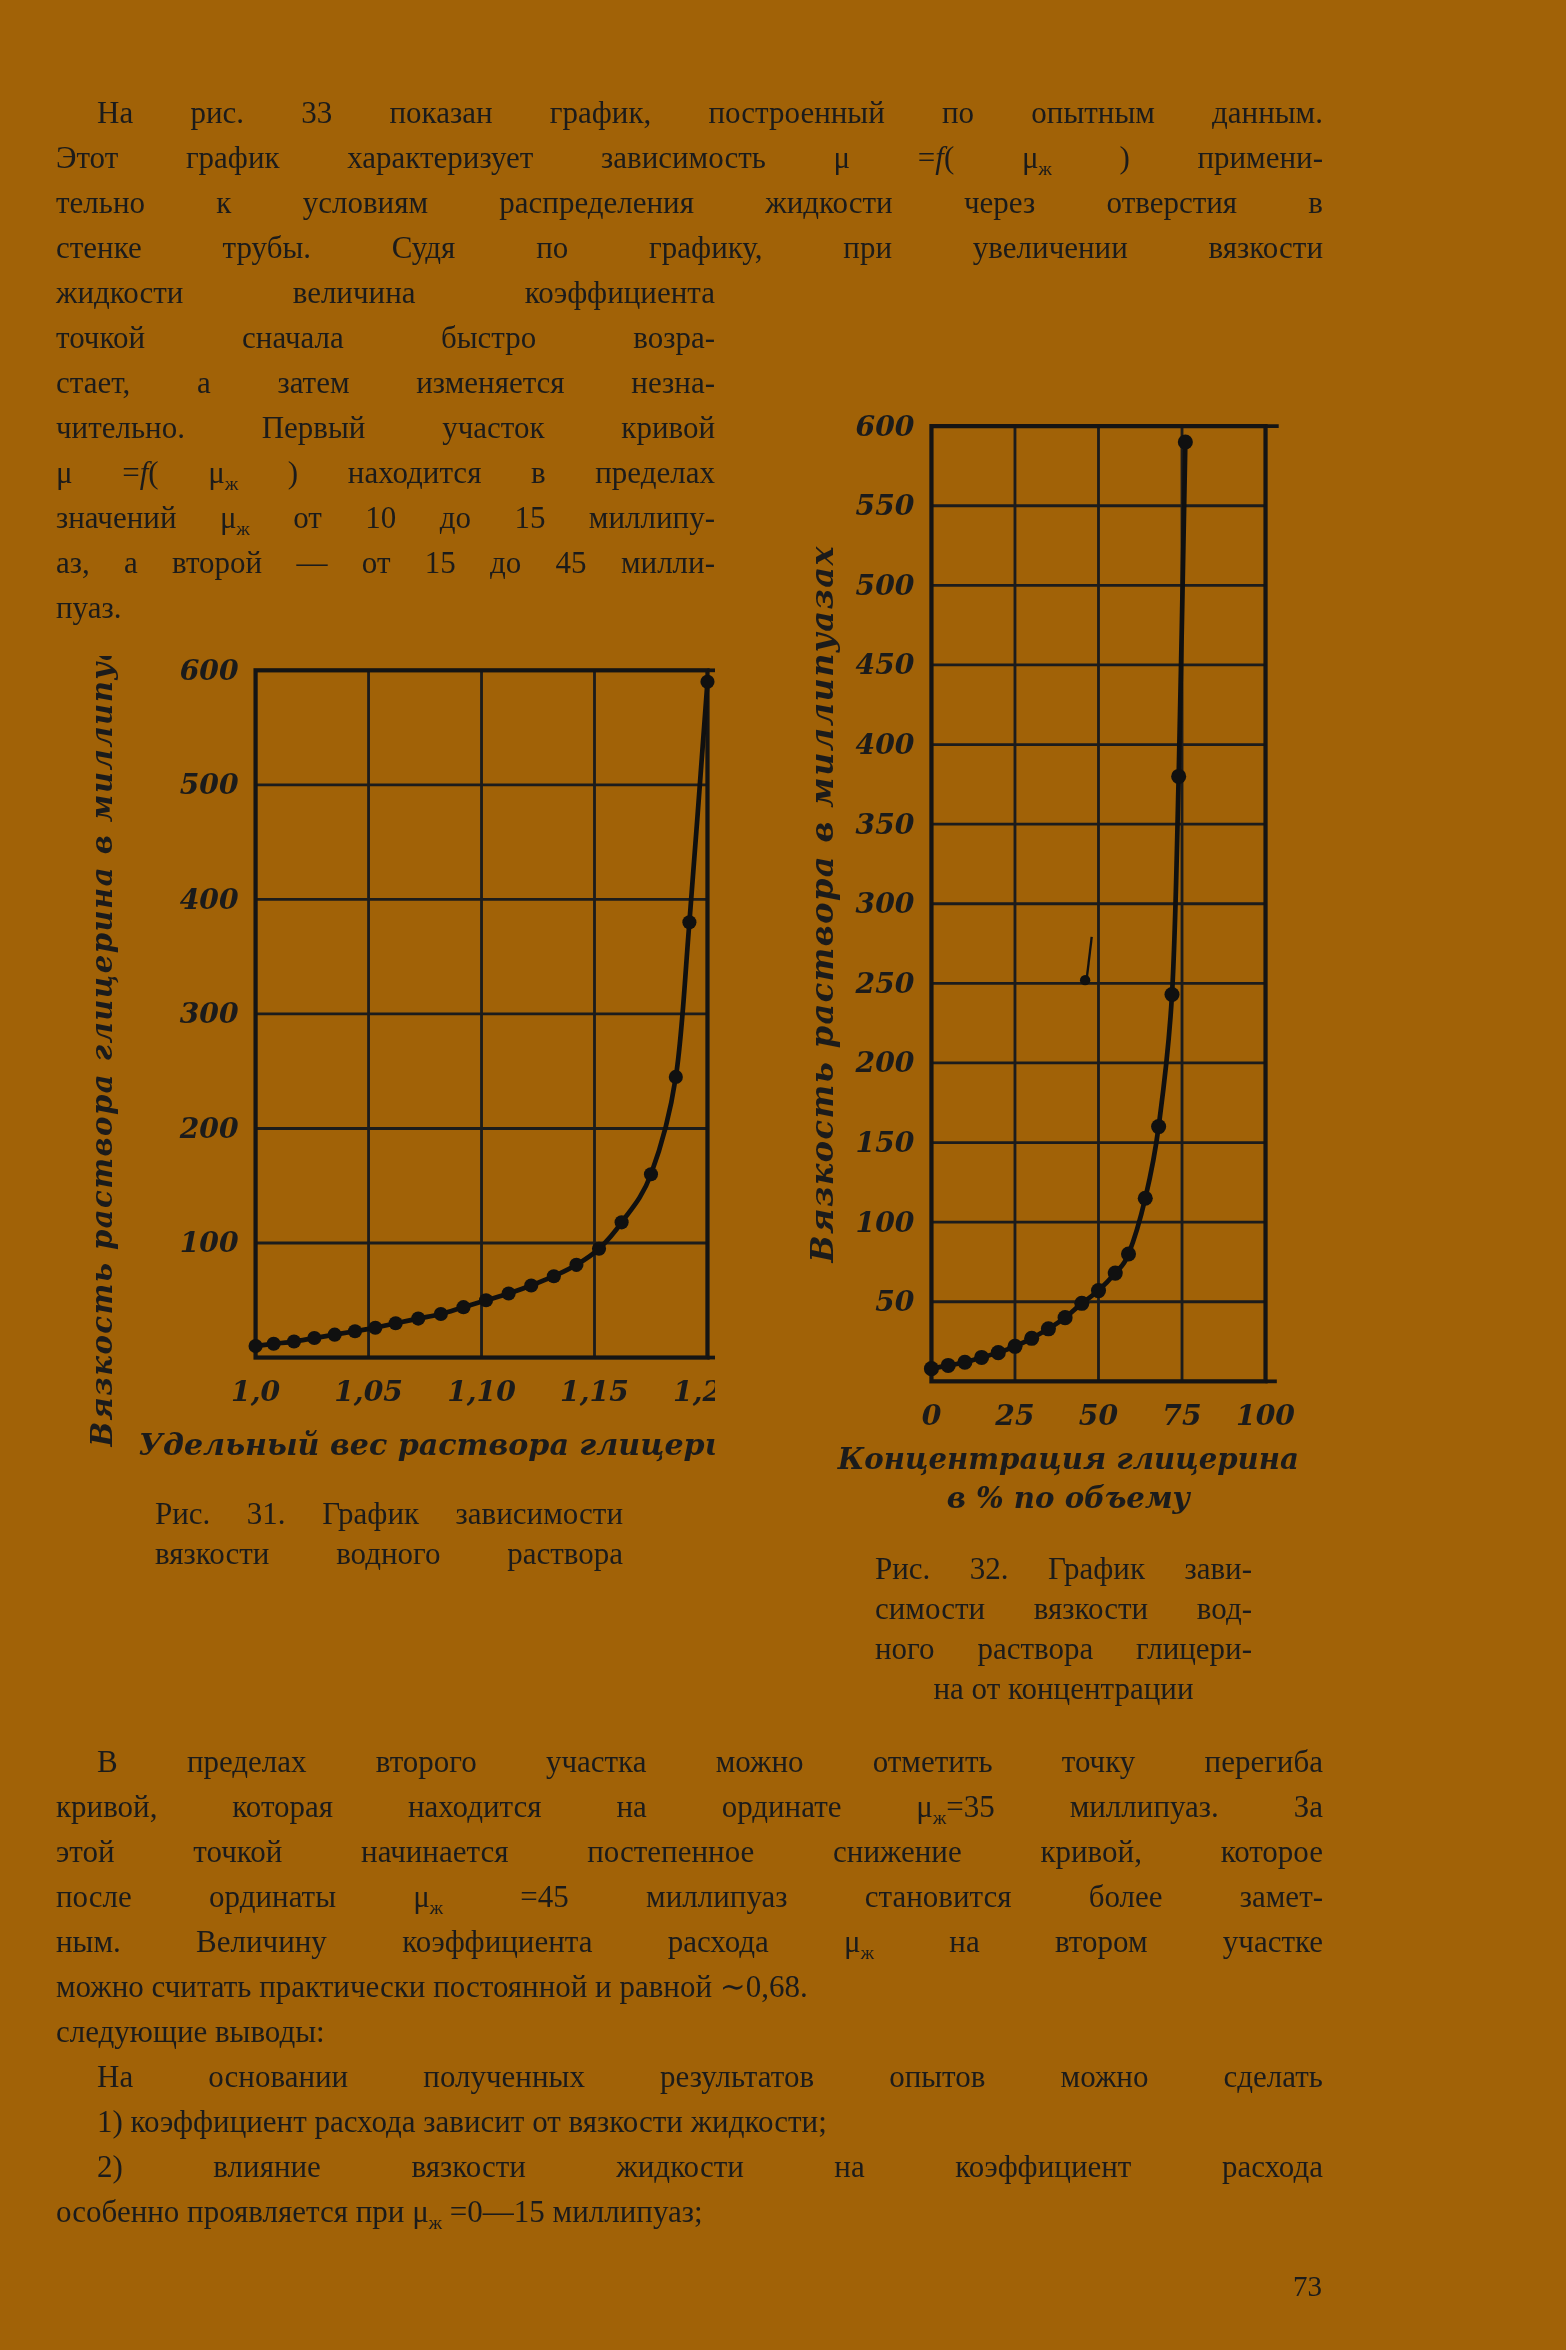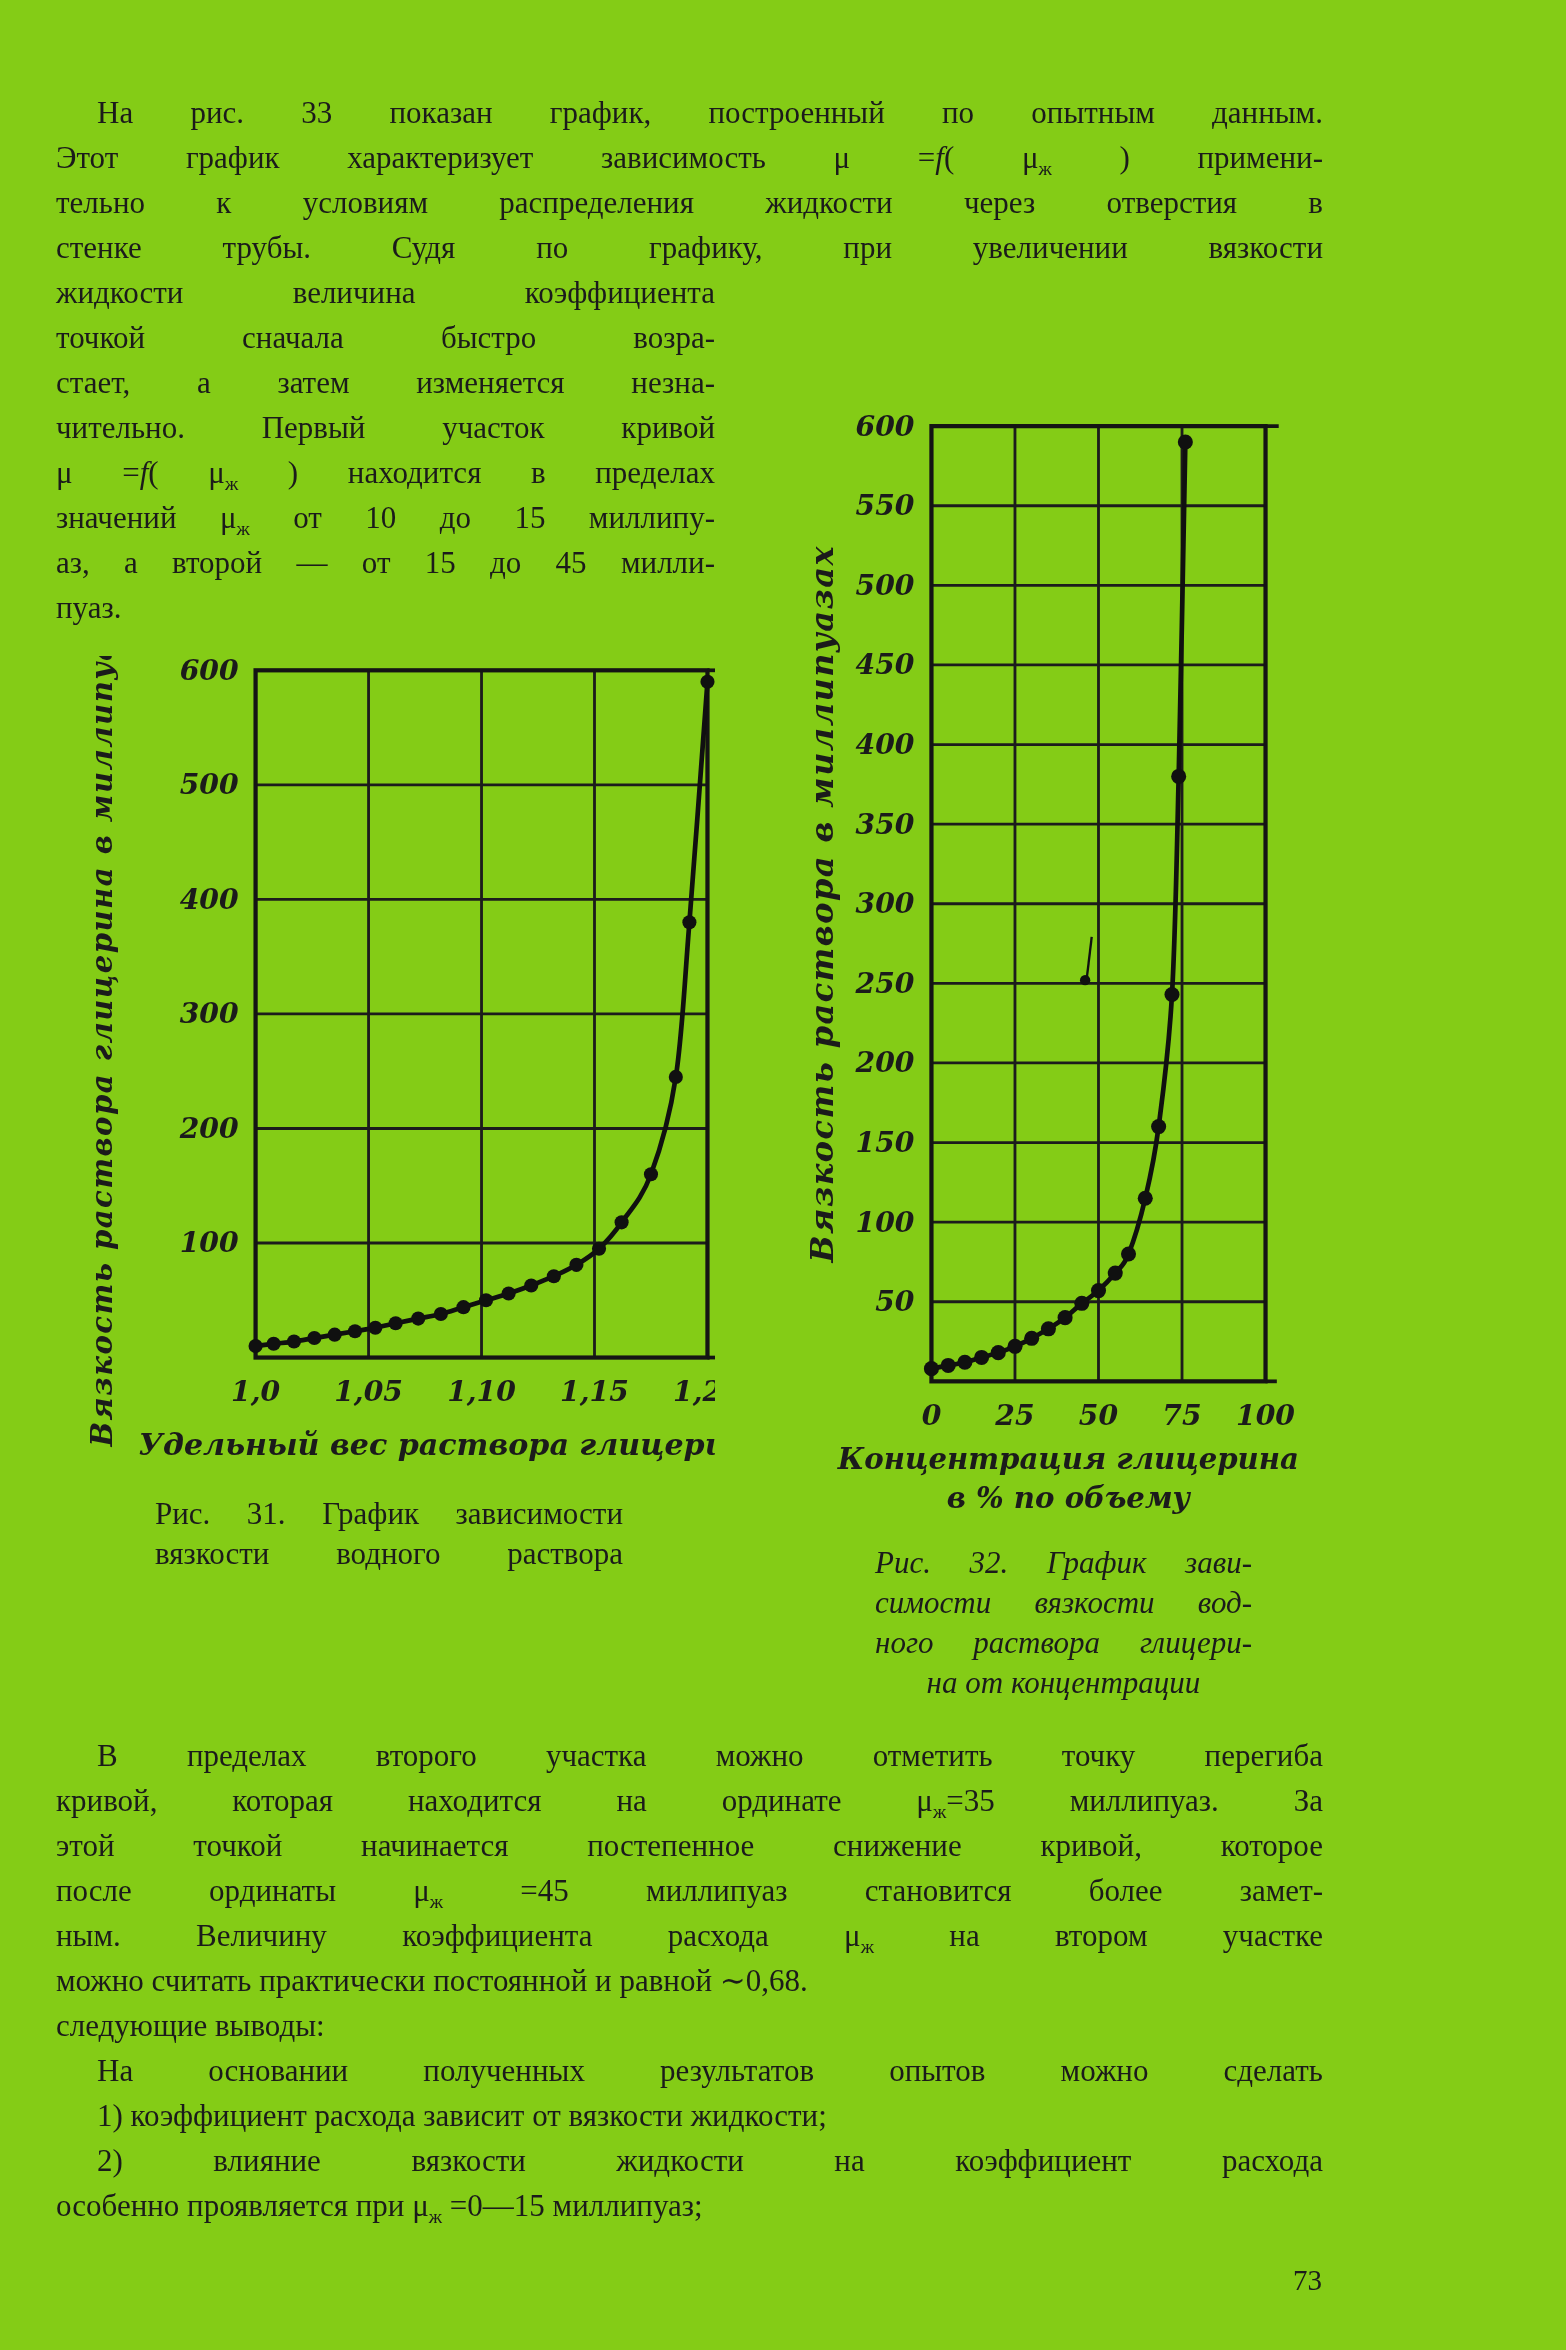--- a/index.html
+++ b/index.html
@@ -1,20 +1,20 @@
 <!DOCTYPE html>
 <html style="font-size:15px"><head>
 <meta charset="utf-8">
 <style>
   html,body{margin:0;padding:0;background:#6b6b6b;}
   .page{
     position:relative;
     width:1567px;height:2350px;
     margin:0 auto;
-    background:#84cc16;
+    background:#a16207;
     box-sizing:border-box;
     padding:90px 244px 0 56px;
     font-family:"Liberation Serif","DejaVu Serif",serif;
     color:#1b1b1b;
     overflow:hidden;
   }
   .tline{
     font-size:31px;
     line-height:45px;
     height:45px;
@@ -27,21 +27,21 @@
   .cols{display:flex;width:1266px;}
   .col-left{width:659px;flex:0 0 659px;}
   .col-right{width:607px;flex:0 0 607px;}
   .chart-svg{display:block;}
   #fig31-svg{margin-top:26px;}
   #fig32-svg{margin-top:118px;}
   .caption{font-size:31px;line-height:40px;}
   .caption .cline{text-align:justify;text-align-last:justify;}
   .caption .cline.center{text-align:left;text-align-last:center;}
   #fig31-cap{width:468px;margin:28px 0 0 99px;}
-  #fig32-cap{width:377px;margin:20px 0 0 160px;font-style:italic;}
+  #fig32-cap{width:377px;margin:26px 0 0 160px;}
   .para2{margin-top:30px;}
   .page-number{
     width:1266px;text-align:right;text-align-last:right;
     font-size:29px;margin-top:36px;
   }
   
   .grid-line{stroke:#1c1c1c;stroke-width:3;}
   .frame-rect{fill:none;stroke:#141414;stroke-width:4.5;}
   .over-line{stroke:#141414;stroke-width:4;}
   .data-curve{fill:none;stroke:#101010;stroke-width:5;stroke-linecap:round;stroke-linejoin:round;}

